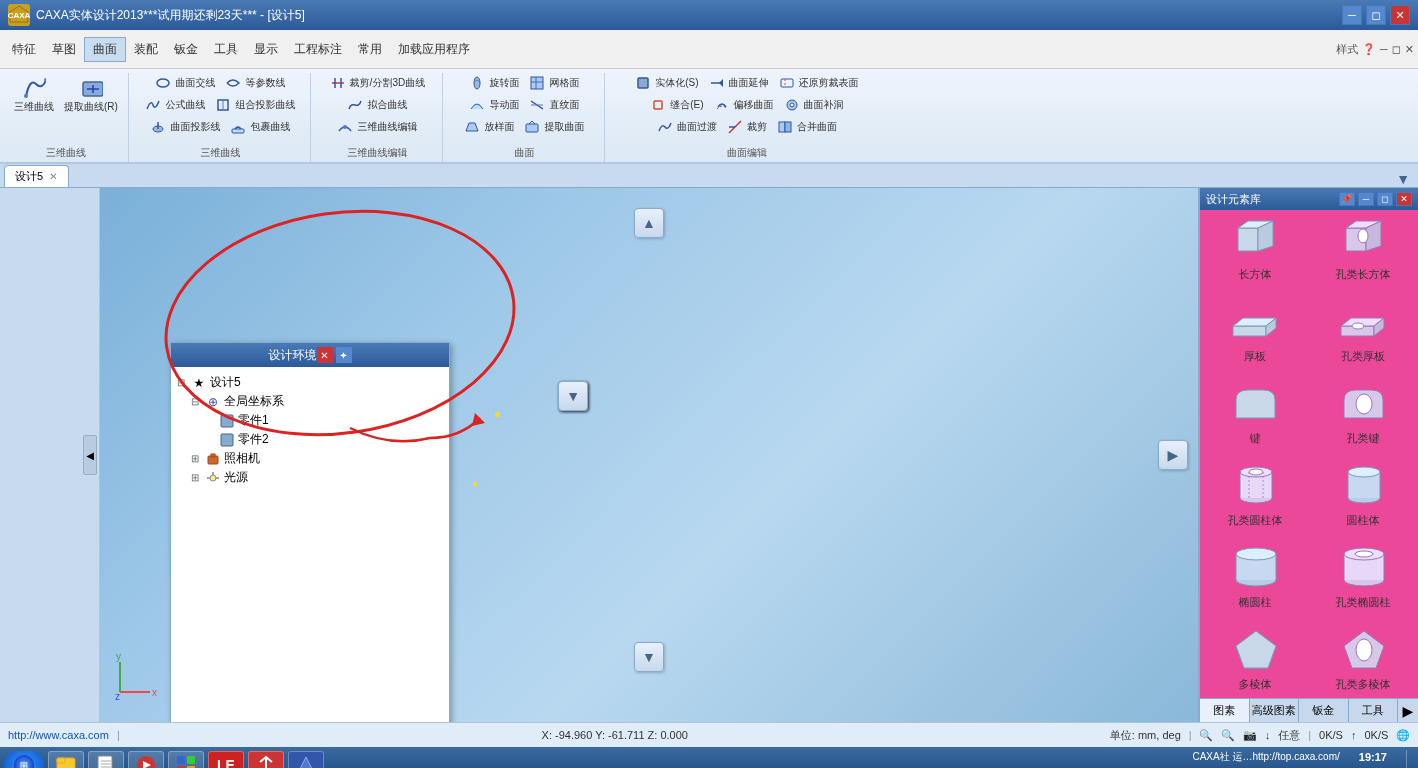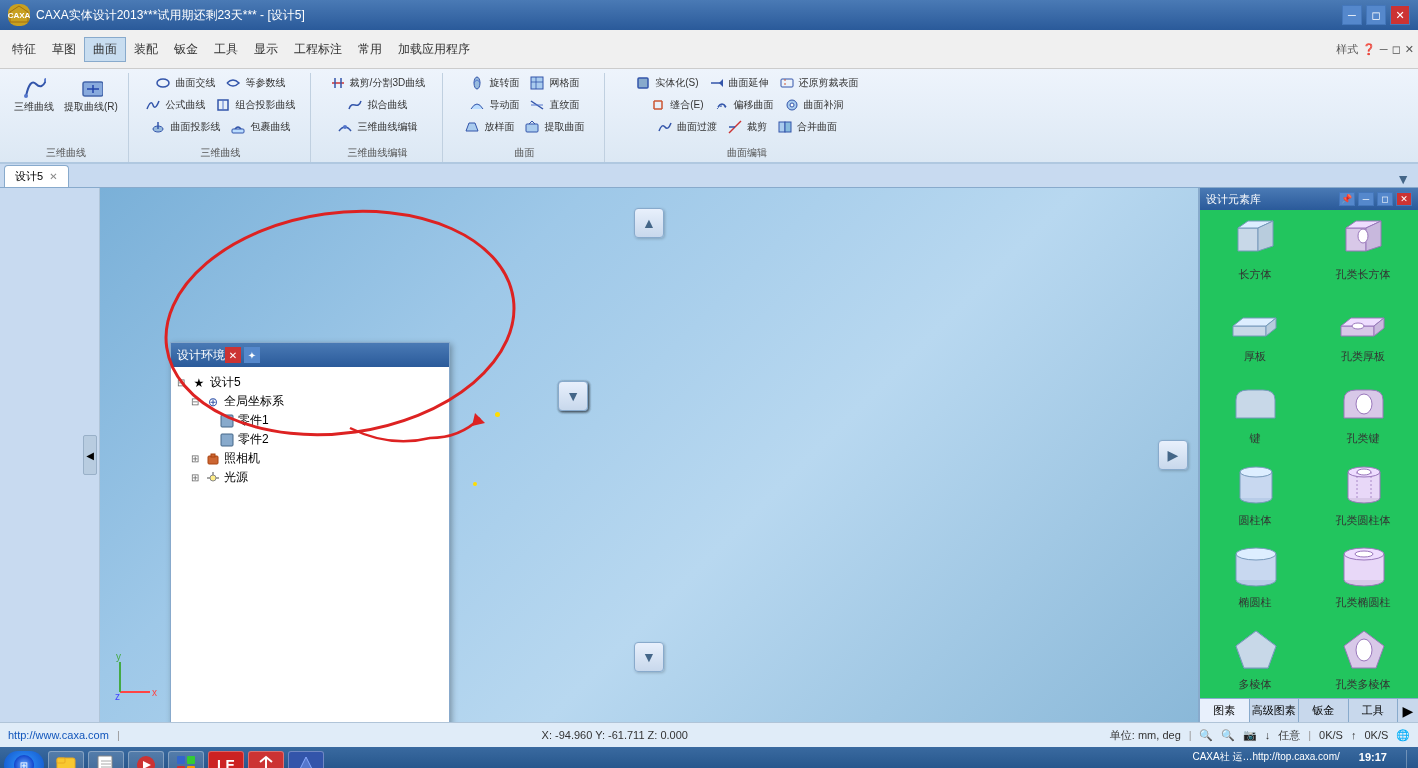--- a/index.html
+++ b/index.html
@@ -10,21 +10,21 @@
       height: 30px;
       background: linear-gradient(to bottom, #4a7ab5, #2a5a9a);
       display: flex;
       align-items: center;
       justify-content: space-between;
       padding: 0 8px;
       color: white;
       font-size: 12px;
     }
     #titlebar-left { display: flex; align-items: center; gap: 6px; }
-    #titlebar-logo { width: 22px; height: 22px; background: #c8a020; border-radius: 9px; display: flex; align-items: center; font-weight: bold; font-size: 10px; color: white; }
+    #titlebar-logo { width: 22px; height: 22px; background: #c8a020; border-radius: 3px; display: flex; align-items: center; font-weight: bold; font-size: 10px; color: white; }
     #titlebar-controls { display: flex; gap: 4px; }
     .title-btn { width: 20px; height: 20px; background: #5588cc; border: 1px solid #4477bb; display: flex; align-items: center; justify-content: center; cursor: pointer; font-size: 11px; color: white; }
     .title-btn.close { background: #cc3333; }
 
     
     #menubar {
       height: 39px;
       background: #f0f0f0;
       display: flex;
       align-items: center;
@@ -172,21 +172,21 @@
       background: white;
       border: 1px solid #88aacc;
       box-shadow: 2px 2px 6px rgba(0,0,0,0.3);
       z-index: 100;
     }
     #design-env-titlebar {
       height: 24px;
       background: linear-gradient(to bottom, #4a7ab5, #2a5a9a);
       display: flex;
       align-items: center;
-      justify-content: flex-start;
+      justify-content: center;
       padding: 4px 6px;
       color: white;
       font-size: 12px;
       cursor: move;
     }
     #design-env-controls { display: flex; gap: 3px; align-items: center; }
     .env-btn { width: 16px; height: 16px; background: #cc3333; border: none; color: white; font-size: 10px; cursor: pointer; display: flex; align-items: center; justify-content: center; }
     .env-btn-add { background: #5588cc; }
 
     #design-env-tree {
@@ -238,21 +238,21 @@
     #nav-top {
       position: absolute;
       left: 50%;
       top: 30px;
       transform: translateX(-50%);
     }
 
     
     #right-panel {
       width: 220px;
-      background: #22c55e;
+      background: #ec4899;
       border-left: 2px solid #88aacc;
       display: flex;
       flex-direction: column;
     }
     #right-panel-header {
       height: 22px;
       background: linear-gradient(to bottom, #4a7ab5, #2a5a9a);
       display: flex;
       align-items: center;
       justify-content: space-between;
@@ -884,44 +884,44 @@
               <path d="M8,38 L8,20 Q8,10 20,10 L35,10 Q47,10 47,20 L47,38 Z" fill="#d8c8e8" stroke="#9977bb" stroke-width="1"></path>
               <ellipse cx="28" cy="24" rx="8" ry="10" fill="white" stroke="#9977bb" stroke-width="1"></ellipse>
             </svg>
           </div>
           <span class="shape-label">孔类键</span>
         </div>
 
         <div class="shape-item">
           <div class="shape-icon-box">
             <svg width="55" height="46" viewBox="0 0 55 46">
-              <ellipse cx="28" cy="36" rx="16" ry="5" fill="#b8cce8" stroke="#7799bb" stroke-width="1"></ellipse>
-              <rect x="12" y="10" width="32" height="26" fill="#c8d8f0" stroke="none"></rect>
-              <ellipse cx="28" cy="10" rx="16" ry="5" fill="#ddeeff" stroke="#7799bb" stroke-width="1"></ellipse>
-              <line x1="12" y1="10" x2="12" y2="36" stroke="#7799bb" stroke-width="1"></line>
-              <line x1="44" y1="10" x2="44" y2="36" stroke="#7799bb" stroke-width="1"></line>
-            </svg>
-          </div>
-          <span class="shape-label">圆柱体</span>
-        </div>
-
-        <div class="shape-item">
-          <div class="shape-icon-box">
-            <svg width="55" height="46" viewBox="0 0 55 46">
               <ellipse cx="28" cy="36" rx="16" ry="5" fill="#d8c8e8" stroke="#9977bb" stroke-width="1"></ellipse>
               <rect x="12" y="10" width="32" height="26" fill="#e8d8f8" stroke="none"></rect>
               <ellipse cx="28" cy="10" rx="16" ry="5" fill="#eeddff" stroke="#9977bb" stroke-width="1"></ellipse>
               <line x1="12" y1="10" x2="12" y2="36" stroke="#9977bb" stroke-width="1"></line>
               <line x1="44" y1="10" x2="44" y2="36" stroke="#9977bb" stroke-width="1"></line>
               <ellipse cx="28" cy="10" rx="7" ry="3" fill="white" stroke="#9977bb" stroke-width="1"></ellipse>
               <line x1="21" y1="10" x2="21" y2="36" stroke="#9977bb" stroke-width="0.8" stroke-dasharray="2,2"></line>
               <line x1="35" y1="10" x2="35" y2="36" stroke="#9977bb" stroke-width="0.8" stroke-dasharray="2,2"></line>
             </svg>
           </div>
           <span class="shape-label">孔类圆柱体</span>
+        </div>
+
+        <div class="shape-item">
+          <div class="shape-icon-box">
+            <svg width="55" height="46" viewBox="0 0 55 46">
+              <ellipse cx="28" cy="36" rx="16" ry="5" fill="#b8cce8" stroke="#7799bb" stroke-width="1"></ellipse>
+              <rect x="12" y="10" width="32" height="26" fill="#c8d8f0" stroke="none"></rect>
+              <ellipse cx="28" cy="10" rx="16" ry="5" fill="#ddeeff" stroke="#7799bb" stroke-width="1"></ellipse>
+              <line x1="12" y1="10" x2="12" y2="36" stroke="#7799bb" stroke-width="1"></line>
+              <line x1="44" y1="10" x2="44" y2="36" stroke="#7799bb" stroke-width="1"></line>
+            </svg>
+          </div>
+          <span class="shape-label">圆柱体</span>
         </div>
 
         <div class="shape-item">
           <div class="shape-icon-box">
             <svg width="55" height="46" viewBox="0 0 55 46">
               <ellipse cx="28" cy="36" rx="20" ry="6" fill="#b8cce8" stroke="#7799bb" stroke-width="1"></ellipse>
               <rect x="8" y="10" width="40" height="26" fill="#c8d8f0" stroke="none"></rect>
               <ellipse cx="28" cy="10" rx="20" ry="6" fill="#ddeeff" stroke="#7799bb" stroke-width="1"></ellipse>
               <line x1="8" y1="10" x2="8" y2="36" stroke="#7799bb" stroke-width="1"></line>
               <line x1="48" y1="10" x2="48" y2="36" stroke="#7799bb" stroke-width="1"></line>

